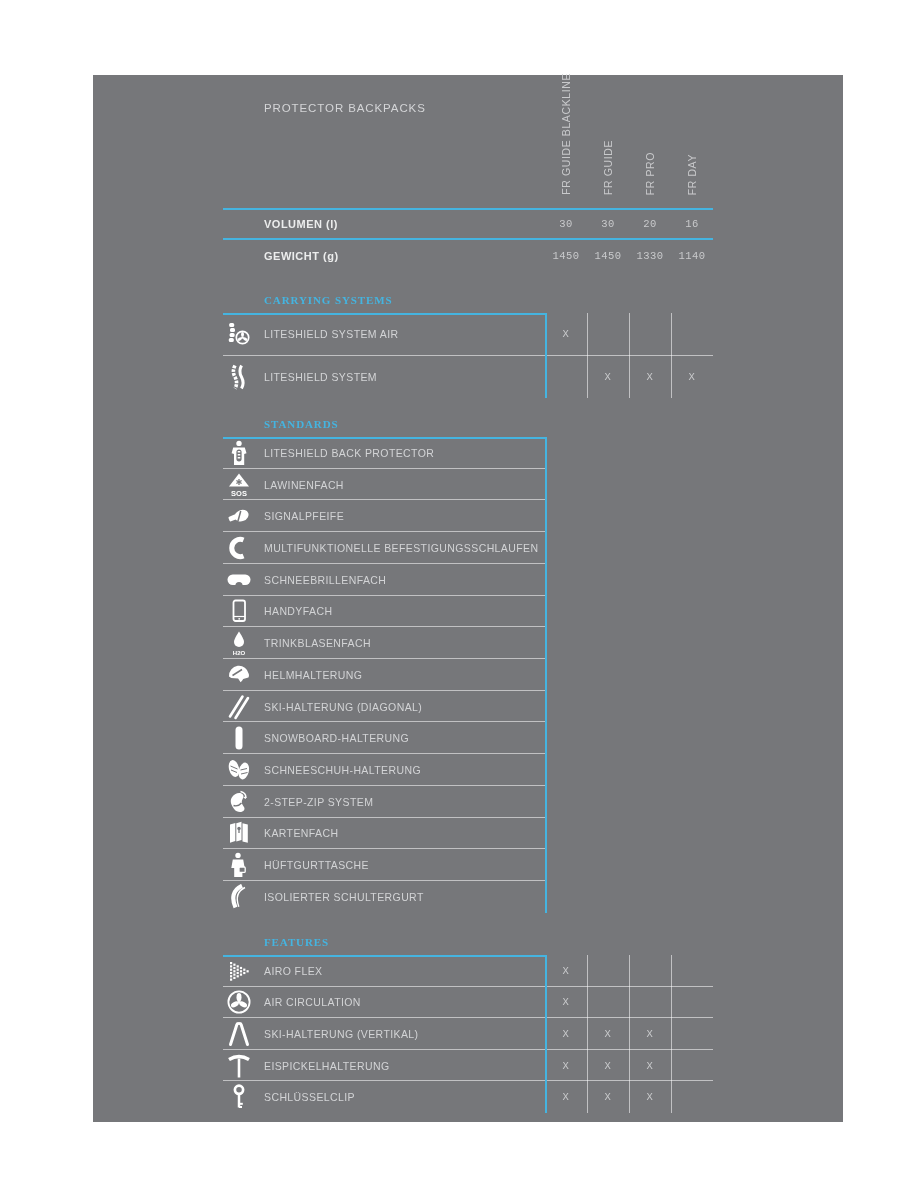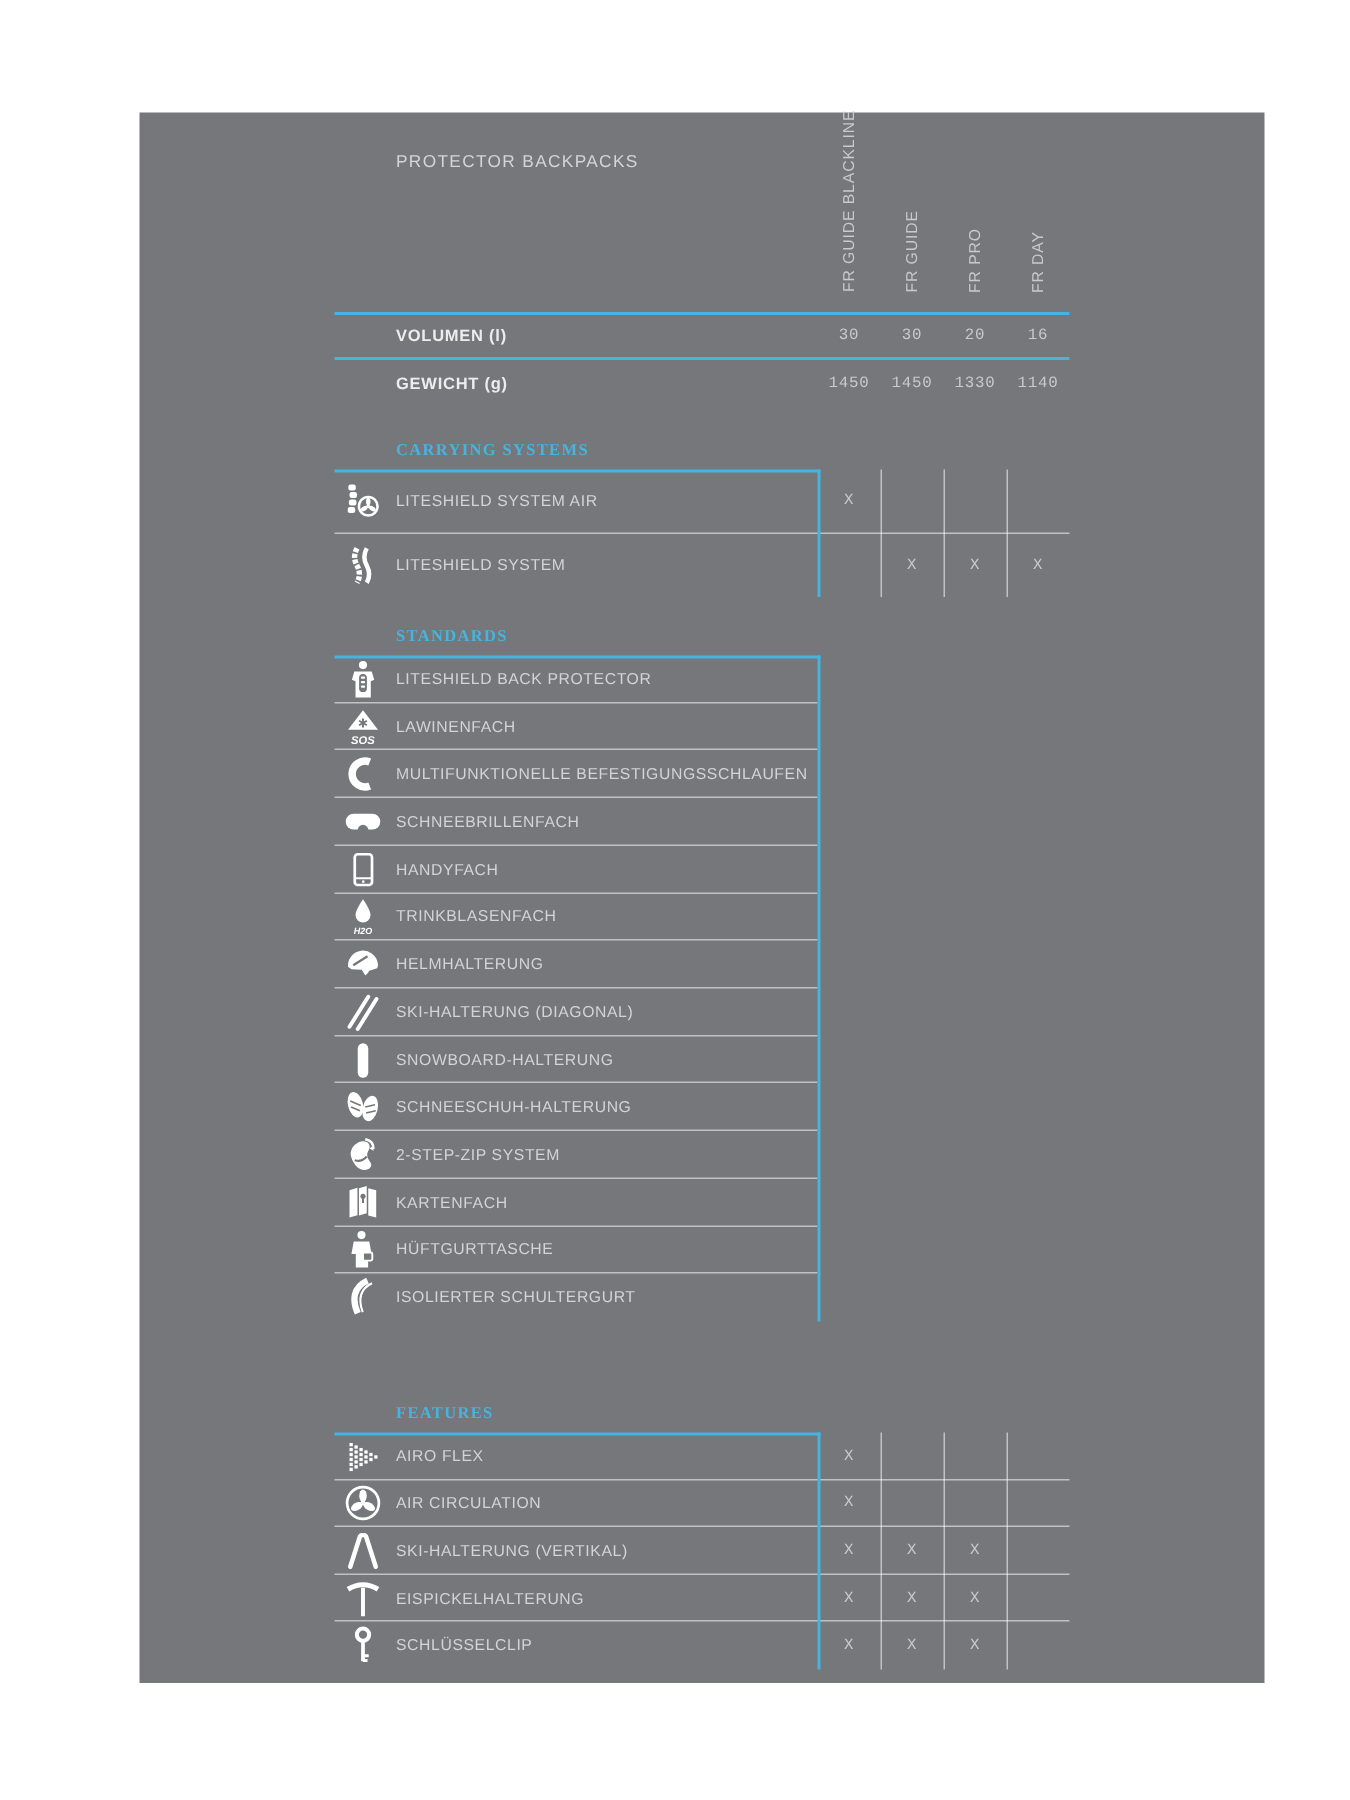--- a/index.html
+++ b/index.html
@@ -33,21 +33,21 @@
   .frow{position:relative;display:block;}
   .sec-carrying .frow{height:42.5px;}
   .sec-standards .frow{height:31.73px;}
   .sec-features .frow{height:31.6px;}
   .frow:not(:last-child)::after{content:"";position:absolute;left:0;bottom:0;height:1px;
     background:rgba(255,255,255,.55);z-index:2;}
   .sep-full .frow:not(:last-child)::after{width:490px;}
   .sep-label .frow:not(:last-child)::after{width:322px;}
 
   .icon{position:absolute;left:0;top:50%;transform:translateY(-50%);width:32px;height:28px;
-    display:flex;align-items:center;justify-content:flex-end;font-style:italic;}
+    display:flex;align-items:center;justify-content:center;}
   .icon svg{display:block;}
   .flabel{position:absolute;left:41px;top:50%;transform:translateY(-50%);
     font-size:10.5px;letter-spacing:.4px;color:#d3d4d6;white-space:nowrap;}
 </style>
 </head>
 <body>
 
 <div class="page">
   <div class="panel">
     <div class="doc-title">PROTECTOR BACKPACKS</div>
@@ -161,20 +161,32 @@
                     <line x1="15.6" y1="8.5" x2="10.4" y2="11.5"></line>
                   </g>
                   <text x="13" y="24" font-size="7.5" font-weight="bold" text-anchor="middle" fill="#fff" font-family="Liberation Sans,sans-serif">SOS</text>
                 </svg>
               </span>
               <span class="flabel">LAWINENFACH</span>
             </div>
             <div class="frow">
               <span class="icon">
                 <svg width="26" height="26" viewBox="0 0 26 26">
+                  <g transform="rotate(-22 13 13)">
+                    <rect x="2.5" y="10" width="8" height="5" rx="1.2" fill="#fff"></rect>
+                    <ellipse cx="15.5" cy="13.6" rx="7.2" ry="5.6" fill="#fff"></ellipse>
+                    <line x1="10" y1="17.5" x2="16.5" y2="9" stroke="#76777a" stroke-width="1.5"></line>
+                  </g>
+                </svg>
+              </span>
+              <span class="flabel">SIGNALPFEIFE</span>
+            </div>
+            <div class="frow">
+              <span class="icon">
+                <svg width="26" height="26" viewBox="0 0 26 26">
                   <path d="M17.5 5 A8.6 8.6 0 1 0 17.5 21" fill="none" stroke="#fff" stroke-width="5"></path>
                 </svg>
               </span>
               <span class="flabel">MULTIFUNKTIONELLE BEFESTIGUNGSSCHLAUFEN</span>
             </div>
             <div class="frow">
               <span class="icon">
                 <svg width="26" height="26" viewBox="0 0 26 26">
                   <rect x="1.5" y="7.5" width="23" height="10.5" rx="5.2" fill="#fff"></rect>
                   <circle cx="13" cy="18.5" r="3.6" fill="#76777a"></circle>

